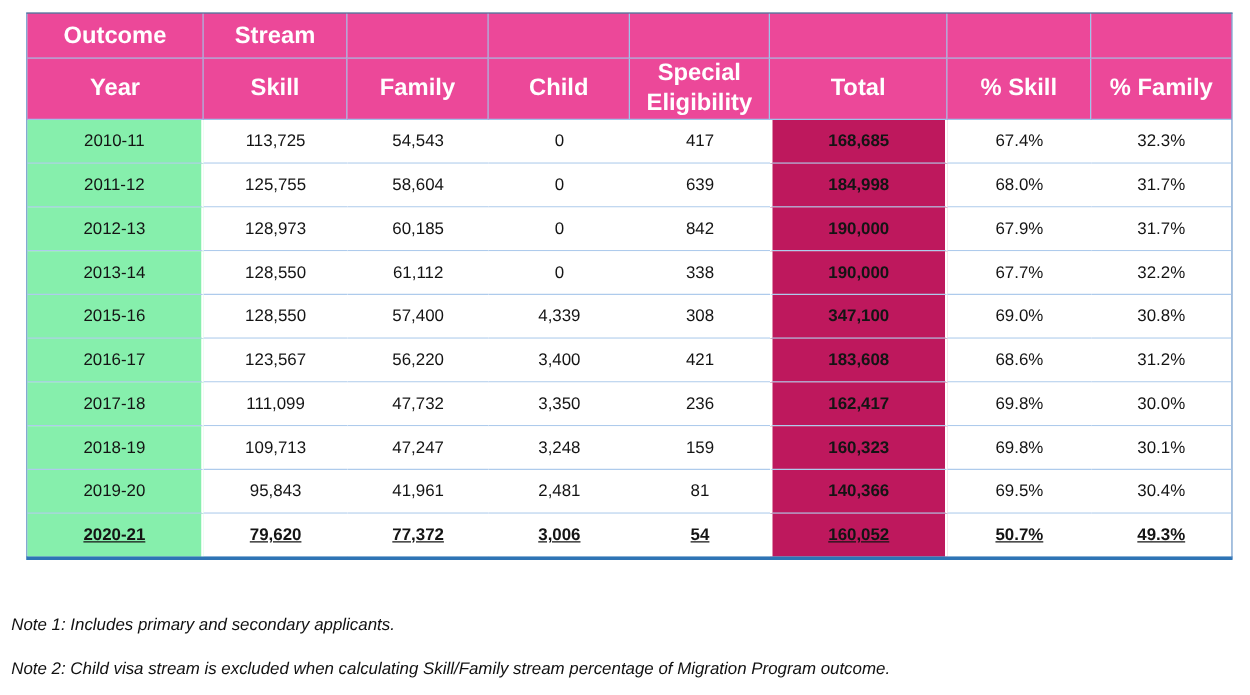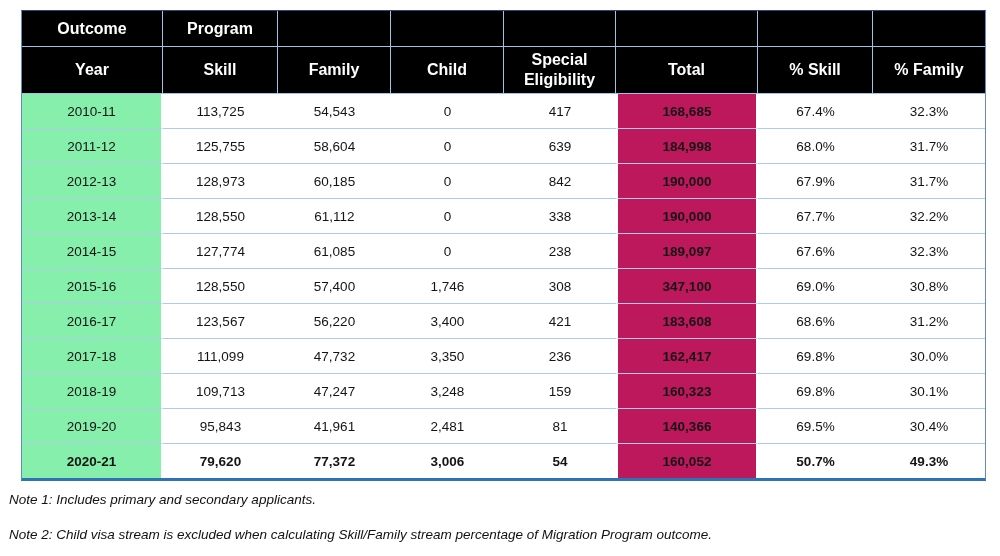--- a/index.html
+++ b/index.html
@@ -22,24 +22,24 @@
     width: 963px;
     border-collapse: separate;
     border-spacing: 0;
     table-layout: fixed;
     border-left: 1px solid #5d8dc4;
     border-right: 1px solid #5d8dc4;
     border-top: 1px solid #23477e;
     border-bottom: 3px solid #2E74B5;
   }
   .migration-table th {
-    background: #000000;
+    background: #ec4899;
     color: #ffffff;
     font-weight: bold;
-    font-size: 16px;
+    font-size: 19px;
     line-height: 1.25;
     text-align: center;
     vertical-align: middle;
     border-right: 1px solid #9CC3EA;
     border-bottom: 1px solid #9CC3EA;
     padding: 0 4px;
   }
   .migration-table th.last { border-right: none; }
   .migration-table tr.hrow1 th { height: 35px; }
   .migration-table tr.hrow2 th { height: 46px; }
@@ -57,21 +57,21 @@
     background: #86efac;
     border-right: 2px solid #ffffff;
   }
   .migration-table td.total {
     background: #be185d;
     font-weight: bold;
     border-left: 2px solid #ffffff;
     border-right: 2px solid #ffffff;
   }
   .migration-table tr.bold-row td { font-weight: bold; }
-  .migration-table tr.last-row td { border-bottom: none; }
+  .migration-table tr.last-row td { border-bottom: none; text-decoration: underline; }
   .notes {
     position: absolute;
     left: 9px;
     top: 492px;
   }
   .note {
     font-style: italic;
     font-size: 13.5px;
     color: #111111;
     margin: 0 0 20px 0;
@@ -89,21 +89,21 @@
         <col style="width:113px">
         <col style="width:113px">
       <col style="width:112px">
         <col style="width:142px">
         <col style="width:115px">
         <col style="width:112px">
     </colgroup>
     <thead>
       <tr class="hrow1">
         <th>Outcome</th>
-        <th>Program</th>
+        <th>Stream</th>
         <th></th>
         <th></th>
         <th></th>
         <th></th>
         <th></th>
         <th class="last"></th>
       </tr>
       <tr class="hrow2">
         <th>Year</th>
         <th>Skill</th>
@@ -150,34 +150,24 @@
         <td class="year">2013-14</td>
         <td>128,550</td>
         <td>61,112</td>
         <td>0</td>
         <td>338</td>
         <td class="total">190,000</td>
         <td>67.7%</td>
         <td>32.2%</td>
       </tr>
       <tr>
-        <td class="year">2014-15</td>
-        <td>127,774</td>
-        <td>61,085</td>
-        <td>0</td>
-        <td>238</td>
-        <td class="total">189,097</td>
-        <td>67.6%</td>
-        <td>32.3%</td>
-      </tr>
-      <tr>
         <td class="year">2015-16</td>
         <td>128,550</td>
         <td>57,400</td>
-        <td>1,746</td>
+        <td>4,339</td>
         <td>308</td>
         <td class="total">347,100</td>
         <td>69.0%</td>
         <td>30.8%</td>
       </tr>
       <tr>
         <td class="year">2016-17</td>
         <td>123,567</td>
         <td>56,220</td>
         <td>3,400</td>

